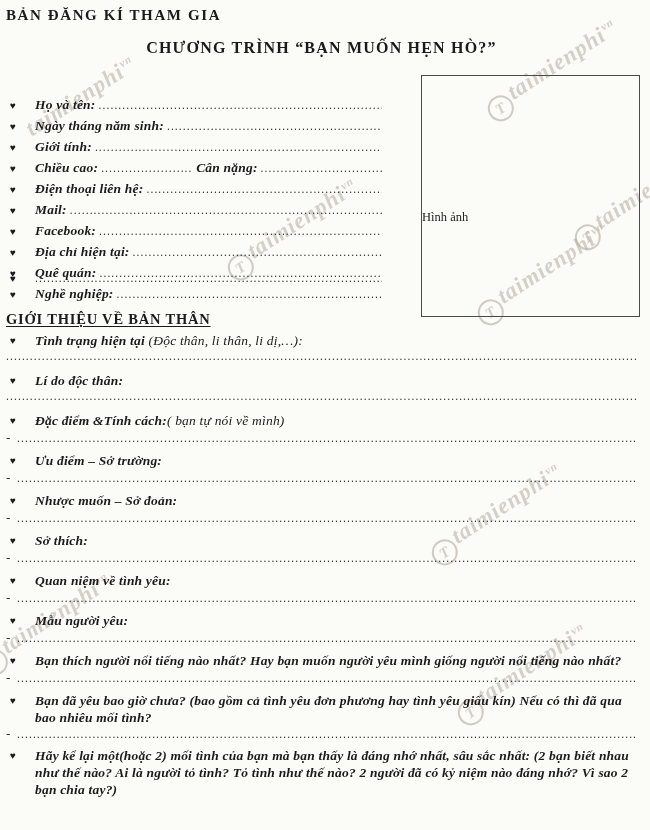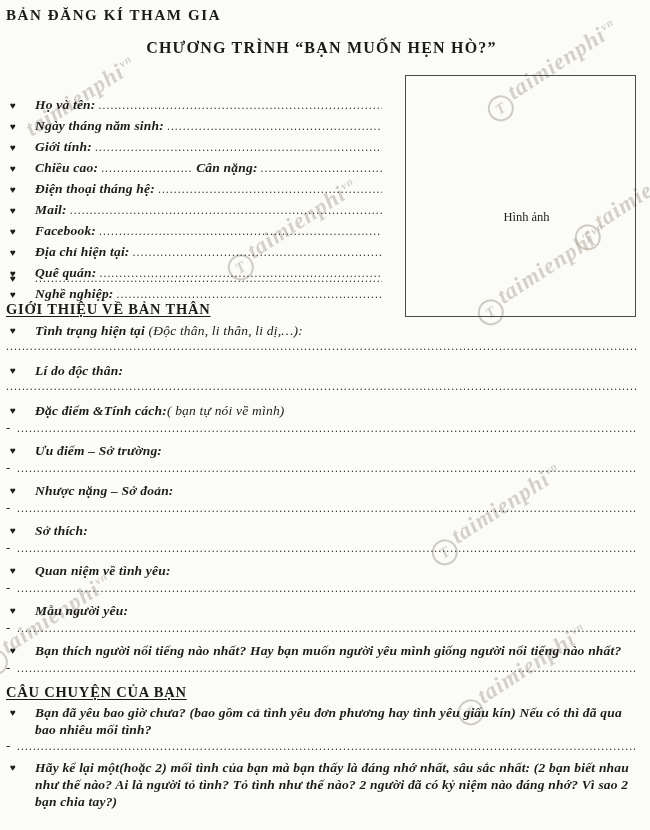--- a/index.html
+++ b/index.html
@@ -29,45 +29,45 @@
   .wm sup{font-size:11px;margin-left:1px;}
   
   .page{position:relative;z-index:1;padding:6px 13px 0 6px;}
   .title1{font-size:15px;font-weight:700;text-align:left;letter-spacing:1.6px;line-height:1.3;}
   .title2{font-size:16px;font-weight:700;text-align:center;letter-spacing:1.2px;margin-top:12px;line-height:1.3;}
   .sec-head{
     font-size:14.5px;font-weight:700;letter-spacing:.8px;
     text-decoration:underline;text-underline-offset:2px;
   }
   #head1{margin-top:20px;line-height:19px;}
-  #head2{margin-top:6px;line-height:19px;}
+  #head2{margin-top:16px;line-height:19px;}
   #head3{margin-top:2px;line-height:19px;}
   
   .personal{width:376px;margin-top:4px;}
   .p-row{display:flex;align-items:baseline;height:21px;font-size:13.5px;}
   .heart{flex:none;width:25px;padding-left:4px;font-size:10px;font-style:normal;}
   .lbl{font-weight:700;font-style:italic;white-space:nowrap;margin-right:3px;letter-spacing:.2px;margin-top:35px;}
   .dots{flex:1 1 auto;overflow:hidden;white-space:nowrap;font-size:11.5px;letter-spacing:1.1px;color:#333;}
   .dots-mid{flex:0 0 90px;margin-right:5px;}
   
   .qa{margin-top:2px;}
   .q-row{display:flex;font-size:13.5px;line-height:19px;margin-top:1px;}
   .q-body{flex:1;font-weight:700;font-style:italic;letter-spacing:.2px;}
   .q-note{font-weight:400;font-style:italic;}
   .dot-line{display:flex;align-items:baseline;height:20px;font-size:11.5px;}
   .dot-prefix{flex:none;width:11px;font-size:13px;color:#222;}
   .dot-fill{flex:1;overflow:hidden;white-space:nowrap;letter-spacing:1.1px;color:#333;}
   .story .q-row{line-height:17px;}
   
   .photo-box{
     position:absolute;z-index:1;
-    left:405px;top:75px;width:217px;height:240px;
+    left:421px;top:75px;width:217px;height:240px;
     border:1.5px solid #4b4b4b;
-    display:flex;align-items:center;justify-content:center;
-    font-size:12.5px;color:#222;padding-left:12px;
+    display:flex;align-items:center;
+    font-size:12.5px;color:#222;
   }
   .photo-box span{transform:translateY(21px);}
 </style>
 </head>
 <body>
 
 <span class="wm no-logo" style="left:28px;top:118px;"><span>taimienphi</span><sup>vn</sup></span>
 <span class="wm" style="left:488px;top:96px;"><i class="wm-logo">T</i><span>taimienphi</span><sup>vn</sup></span>
 <span class="wm" style="left:228px;top:255px;"><i class="wm-logo">T</i><span>taimienphi</span><sup>vn</sup></span>
 <span class="wm" style="left:478px;top:300px;"><i class="wm-logo">T</i><span>taimienphi</span><sup>vn</sup></span>
@@ -98,21 +98,21 @@
       </div>
       <div class="p-row">
         <span class="heart">♥</span>
         <span class="lbl">Chiều cao:</span>
         <span class="dots dots-mid">........................................................................................................................................................................................................................................................................................................................................................................................................................................................................................................................................................................................................................</span>
         <span class="lbl">Cân nặng:</span>
         <span class="dots">........................................................................................................................................................................................................................................................................................................................................................................................................................................................................................................................................................................................................................</span>
       </div>
       <div class="p-row">
         <span class="heart">♥</span>
-        <span class="lbl">Điện thoại tháng hệ:</span>
+        <span class="lbl">Điện thoại liên hệ:</span>
         <span class="dots">........................................................................................................................................................................................................................................................................................................................................................................................................................................................................................................................................................................................................................</span>
       </div>
       <div class="p-row">
         <span class="heart">♥</span>
         <span class="lbl">Mail:</span>
         <span class="dots">........................................................................................................................................................................................................................................................................................................................................................................................................................................................................................................................................................................................................................</span>
       </div>
       <div class="p-row">
         <span class="heart">♥</span>
         <span class="lbl">Facebook:</span>
@@ -166,21 +166,21 @@
       <div class="q-row">
         <span class="heart">♥</span>
         <span class="q-body">Ưu điểm – Sở trường:</span>
       </div>
       <div class="dot-line">
         <span class="dot-prefix">-</span>
         <span class="dot-fill">........................................................................................................................................................................................................................................................................................................................................................................................................................................................................................................................................................................................................................</span>
       </div>
       <div class="q-row">
         <span class="heart">♥</span>
-        <span class="q-body">Nhược nặng – Sở đoản:</span>
+        <span class="q-body">Nhược muốn – Sở đoản:</span>
       </div>
       <div class="dot-line">
         <span class="dot-prefix">-</span>
         <span class="dot-fill">........................................................................................................................................................................................................................................................................................................................................................................................................................................................................................................................................................................................................................</span>
       </div>
       <div class="q-row">
         <span class="heart">♥</span>
         <span class="q-body">Sở thích:</span>
       </div>
       <div class="dot-line">
@@ -206,21 +206,20 @@
       <div class="q-row">
         <span class="heart">♥</span>
         <span class="q-body">Bạn thích người nổi tiếng nào nhất? Hay bạn muốn người yêu mình giống người nổi tiếng nào nhất?</span>
       </div>
       <div class="dot-line">
         <span class="dot-prefix">-</span>
         <span class="dot-fill">........................................................................................................................................................................................................................................................................................................................................................................................................................................................................................................................................................................................................................</span>
       </div>
     </div>
 
-  <div id="head3"><span class="sec-head">CÂU CHUYỆN CỦA BẠN</span></div>
   <div class="qa story" id="story-rows">
       <div class="q-row">
         <span class="heart">♥</span>
         <span class="q-body">Bạn đã yêu bao giờ chưa? (bao gồm cả tình yêu đơn phương hay tình yêu giấu kín) Nếu có thì đã qua bao nhiêu mối tình?</span>
       </div>
       <div class="dot-line">
         <span class="dot-prefix">-</span>
         <span class="dot-fill">........................................................................................................................................................................................................................................................................................................................................................................................................................................................................................................................................................................................................................</span>
       </div>
       <div class="q-row">

